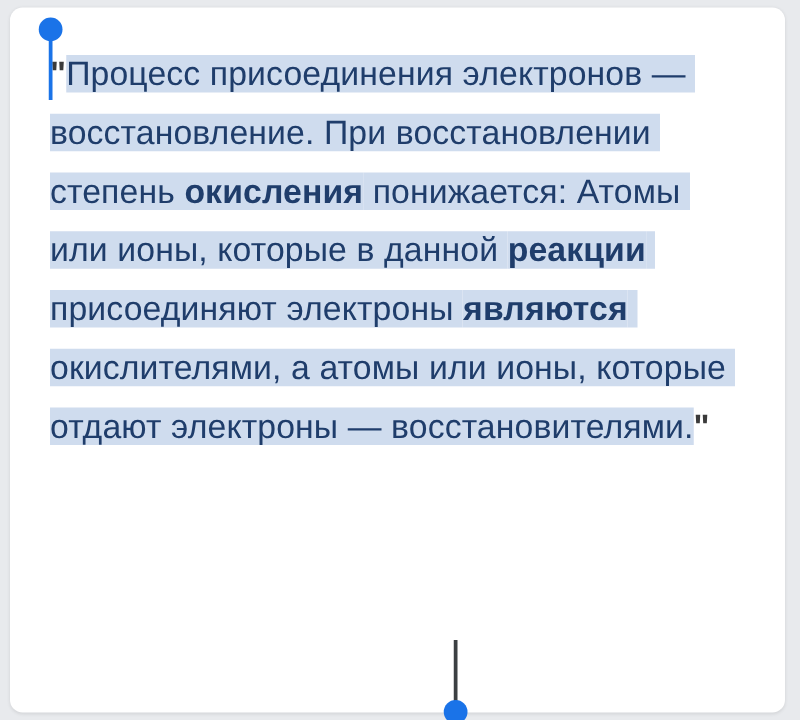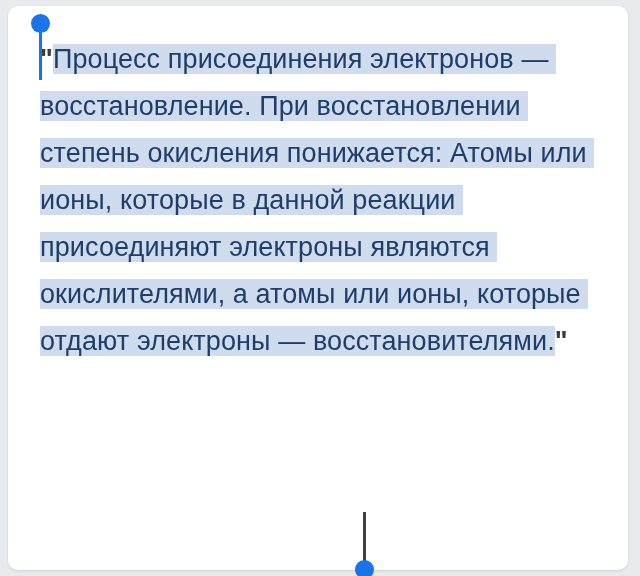--- a/index.html
+++ b/index.html
@@ -46,21 +46,21 @@
   
   .sel {
     background: #cfdcee;
     box-decoration-break: clone;
     -webkit-box-decoration-break: clone;
   }
   .quote {
     color: #3b3b3b;
     font-weight: 700;
   }
-  .b { font-weight: 400; }
+  .b { font-weight: 700; }
 
   
   .handle {
     position: absolute;
     width: 0;
     height: 0;
   }
   .handle .stem {
     position: absolute;
     width: 3px;

